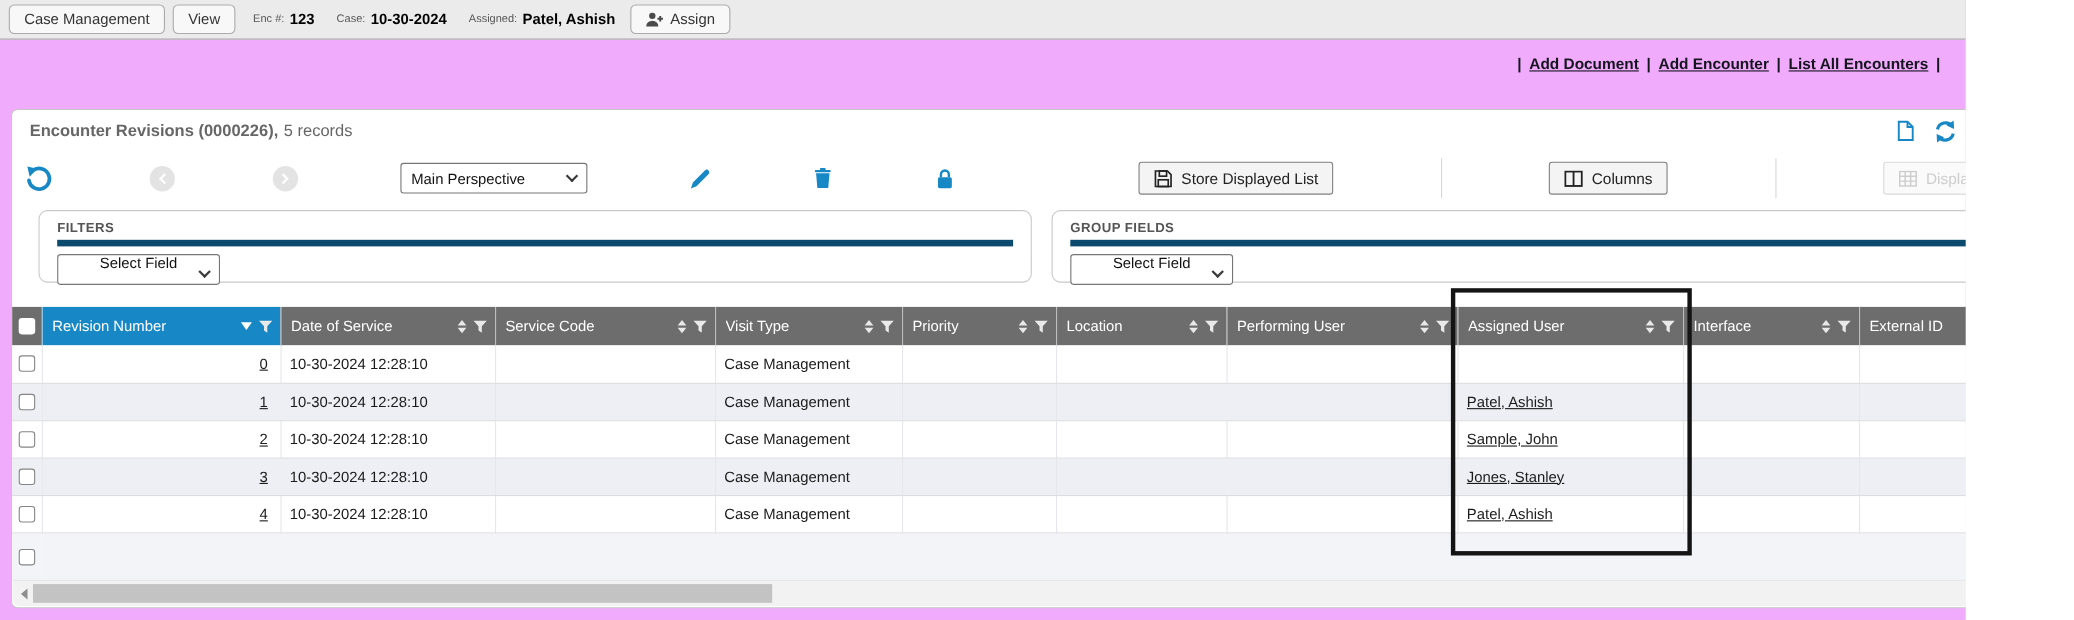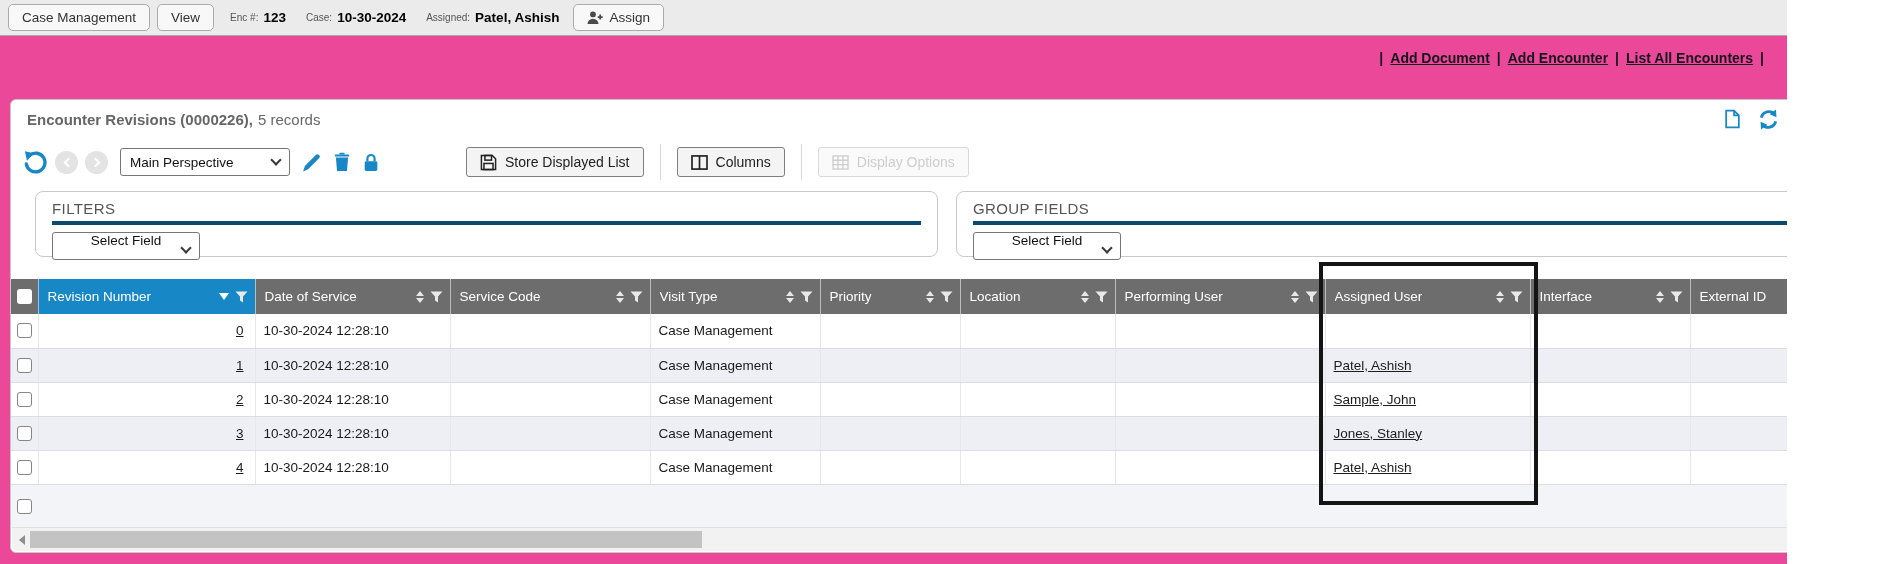--- a/index.html
+++ b/index.html
@@ -1,18 +1,18 @@
 <!DOCTYPE html>
 <html><head>
 <meta charset="utf-8">
 <style>
   * { box-sizing: border-box; }
   html,body { margin:0; padding:0; }
   body { font-family:"Liberation Sans", sans-serif; }
-  #screen { position:relative; width:1787px; height:564px; background:#ec4899; overflow:hidden; }
+  #screen { position:relative; width:1787px; height:564px; background:#f0abfc; overflow:hidden; }
 
   
   .topbar { position:absolute; top:0; left:0; right:0; height:36px; background:#ebebeb;
             border-bottom:1px solid #a8a8a8; display:flex; align-items:center; padding-left:8px; }
   .tb-btns { display:flex; gap:7px; align-items:center; }
   .tb-btn { background:#f8f8f8; border:1px solid #ababab; border-radius:5px; height:27px;
             padding:0 13px; font-size:13.5px; color:#333; display:flex; align-items:center; gap:6px;
             font-family:"Liberation Sans", sans-serif; cursor:pointer; }
   .tb-fields { display:flex; align-items:center; gap:20px; margin-left:16px; }
   .tb-field { display:flex; gap:5px; align-items:center; }
@@ -30,21 +30,21 @@
   .panel { position:absolute; left:10px; top:99px; width:1866px; height:454px; background:#fff;
            border:1px solid #c6c6c6; border-radius:6px; overflow:hidden; }
 
   .p-head { position:absolute; top:0; left:0; right:0; height:38px; display:flex; align-items:center; padding:0 16px; }
   .p-title { font-size:15px; font-weight:bold; color:#666; }
   .p-records { font-size:15px; color:#666; margin-left:5px; }
   .p-icons { margin-left:auto; display:flex; align-items:center; gap:15px; margin-right:6px; }
   .p-icons svg { display:block; cursor:pointer; }
 
   
-  .p-toolbar { position:absolute; top:38px; left:0; right:0; height:48px; display:flex; align-items:center; padding:0 12px; }
+  .p-toolbar { position:absolute; top:38px; left:0; right:0; height:48px; display:flex; align-items:center; padding:0 12px;justify-content:space-between; }
   .icon-btn { display:flex; align-items:center; cursor:pointer; }
   .circ { width:23px; height:23px; border-radius:50%; background:#e3e3e3; display:flex; align-items:center; justify-content:center; margin-left:7px; }
   .chev { width:7px; height:7px; border-left:2.6px solid #fff; border-bottom:2.6px solid #fff; }
   .chev-l { transform:rotate(45deg); margin-left:3px; }
   .chev-r { transform:rotate(-135deg); margin-right:3px; }
   .sel { height:28px; border:1px solid #767676; border-radius:3px; background:#fff; display:flex;
          align-items:center; padding:0 9px; font-size:13.5px; color:#111; cursor:pointer; }
   .sel-caret { margin-left:auto; width:8px; height:8px; border-right:2.2px solid #3a3a3a; border-bottom:2.2px solid #3a3a3a;
                transform:rotate(45deg); margin-top:-4px; }
   .persp { width:170px; margin-left:12px; }
@@ -54,22 +54,22 @@
              font-family:"Liberation Sans", sans-serif; }
   .bar-btn.store { margin-left:86px; }
   .bar-btn.disabled { border-color:#d9d9d9; color:#cdcdcd; background:#fafafa; cursor:default; }
   .vsep { width:1px; height:36px; background:#d8d8d8; margin:0 16px; }
 
   
   .filters-row { position:absolute; top:91px; left:24px; right:14px; height:68px; display:flex; gap:18px; }
   .fbox { border:1px solid #c9c9c9; border-radius:8px; height:66px; padding:8px 16px 0 16px; background:#fff; }
   .fbox.filters { width:903px; }
   .fbox.groups { flex:1; }
-  .fbox-label { font-size:15px; font-weight:normal; color:#555; letter-spacing:.4px;
-                border-bottom:4px solid #0c4a6e; padding-bottom:4px; }
+  .fbox-label { font-size:12px; font-weight:bold; color:#555; letter-spacing:.4px;
+                border-bottom:6px solid #0c4a6e; padding-bottom:4px; }
   .fbox .sel { width:148px; margin-top:7px;flex-direction:column; }
 
   
   .tbl-wrap { position:absolute; top:179px; left:0; }
   table { border-collapse:collapse; table-layout:fixed; width:1863px;border-radius:16px; }
   thead th { height:35px; background:#6d6d6d; padding:0; border-right:1px solid rgba(255,255,255,.55); }
   thead th.sorted { background:#1787c5; }
   .th-in { display:flex; align-items:center; height:100%; padding:0 7px 0 9px; gap:3px; }
   .th-label { flex:1; color:#fff; font-size:13.5px; font-weight:normal; text-align:left;
               white-space:nowrap; overflow:hidden; }

